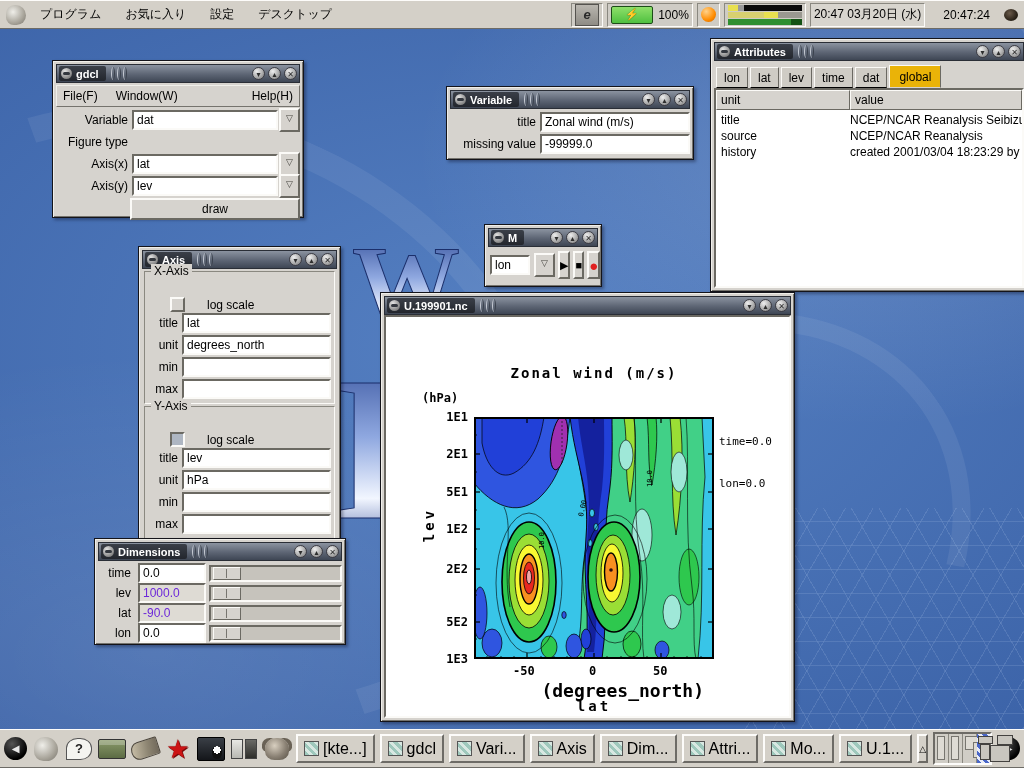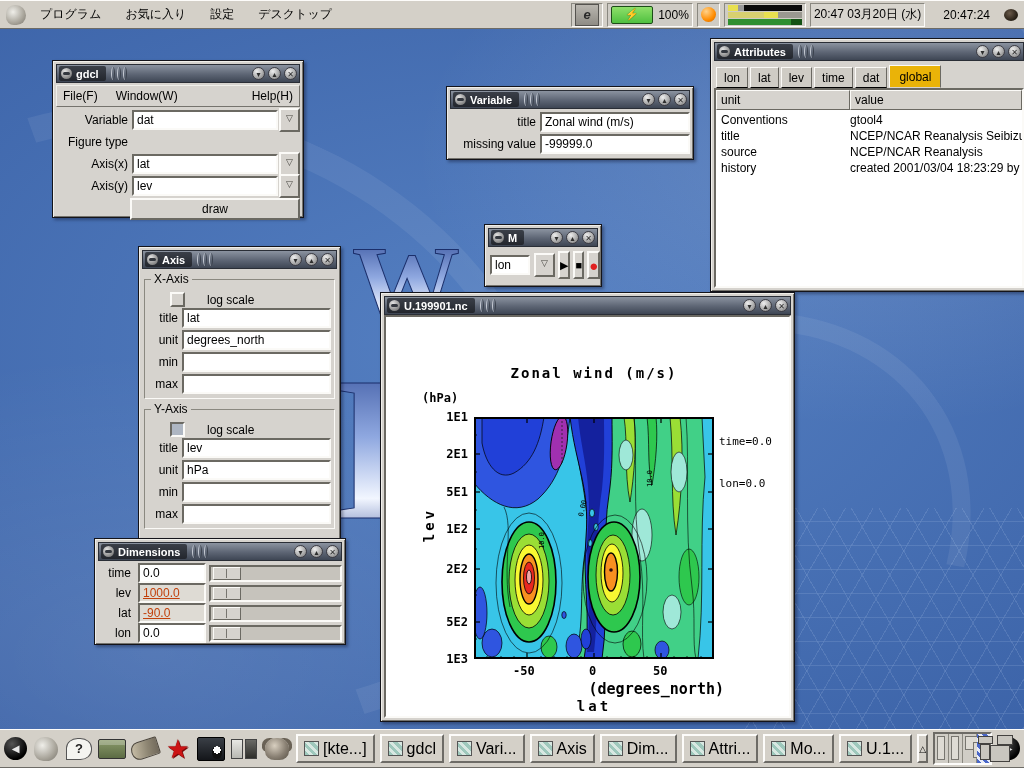--- a/index.html
+++ b/index.html
@@ -111,32 +111,32 @@
     color:#2e2e2e;background:radial-gradient(circle at 35% 30%, #eee, #a8a8a8 60%, #707070);
     border:1px solid #3c3c44;box-sizing:border-box;}
   .client{flex:1;display:flex;flex-direction:column;margin-top:2px;}
   .menubar{display:flex;gap:18px;padding:3px 6px;border:1px solid;
     border-color:#efeee9 #75736d #75736d #efeee9;margin-bottom:2px;}
   .menubar .mright{margin-left:auto;}
   .frow{display:flex;align-items:center;height:22px;}
   .flabel{text-align:right;padding-right:4px;flex:0 0 auto;}
   .field{background:#fff;border:2px solid;border-color:#6b6962 #fbfaf7 #fbfaf7 #6b6962;
     height:16px;line-height:16px;padding:0 3px;flex:1;white-space:nowrap;overflow:hidden;}
-  .field.disabled{background:#dedbd4;color:#c2410c;text-decoration:underline;}
+  .field.disabled{background:#dedbd4;color:#6d28d9;}
   .combo-arrow{width:17px;height:20px;margin-left:1px;flex:0 0 auto;background:#d6d3ce;
     border:2px solid;border-color:#fbfaf7 #6b6962 #6b6962 #fbfaf7;
     font-size:9px;line-height:16px;text-align:center;color:#44423e;}
   .optmenu{flex:1;height:20px;background:#d6d3ce;border:2px solid;
     border-color:#fbfaf7 #6b6962 #6b6962 #fbfaf7;display:flex;align-items:center;padding:0 6px;}
   .optmenu .dash{margin-left:auto;width:13px;height:5px;background:#d6d3ce;border:1px solid;
     border-color:#fbfaf7 #6b6962 #6b6962 #fbfaf7;}
   .btn3d{background:#d6d3ce;border:2px solid;border-color:#fbfaf7 #6b6962 #6b6962 #fbfaf7;
     text-align:center;padding:2px 12px;}
   .fieldset{border:1px solid;border-color:#8a8880 #fbfaf7 #fbfaf7 #8a8880;position:relative;
-    margin:8px 2px 2px 2px;padding:7px 3px 3px 3px;}
+    margin:0 2px 2px 2px;padding:20px 3px 3px 3px;}
   .fieldset .legend{position:absolute;top:-8px;left:6px;background:#d6d3ce;padding:0 3px;}
   .cbrow{display:flex;align-items:flex-end;gap:22px;height:20px;padding-left:22px;}
   .cb{width:11px;height:11px;background:#d6d3ce;border:2px solid;
     border-color:#fbfaf7 #6b6962 #6b6962 #fbfaf7;box-sizing:content-box;}
   .cb.on{border-color:#6b6962 #fbfaf7 #fbfaf7 #6b6962;background:#aeb6c2;}
   
   .tabs{display:flex;align-items:flex-end;gap:2px;padding:2px 2px 0 2px;}
   .tab{background:#cfccc5;border:1px solid;border-color:#fbfaf7 #6b6962 #000 #fbfaf7;
     padding:3px 7px 2px 7px;font-size:12px;}
   .tab.active{background:#eab308;border-bottom-color:#d6d3ce;padding:4px 9px 3px 9px;}
@@ -167,21 +167,21 @@
     font-size:11px;}
   .mv-btn .rec{color:#e02020;font-size:15px;line-height:1;}
   
   .plot-client{flex:1;background:#fff;border:2px solid;border-color:#6b6962 #fbfaf7 #fbfaf7 #6b6962;
     position:relative;font-family:"DejaVu Sans Mono", monospace;}
   .p-title{position:absolute;left:88px;width:240px;top:48px;text-align:center;font-size:14px;
     font-weight:bold;letter-spacing:2px;white-space:nowrap;}
   .p-yunit{position:absolute;left:36px;top:74px;font-size:12px;font-weight:bold;}
   .p-ytick{position:absolute;left:38px;width:44px;text-align:right;font-size:12px;font-weight:bold;}
   .p-xtick{position:absolute;top:347px;font-size:12px;font-weight:bold;}
-  .p-xunit{position:absolute;left:158px;width:180px;top:363px;text-align:right;font-size:15px;font-weight:bold;}
+  .p-xunit{position:absolute;left:138px;width:180px;top:363px;text-align:right;font-size:18px;font-weight:bold;}
   .p-xlabel{position:absolute;left:88px;width:240px;top:381px;text-align:center;font-size:14px;
     font-weight:bold;letter-spacing:3px;}
   .p-ylabel{position:absolute;left:26px;top:200px;font-size:14px;font-weight:bold;letter-spacing:3px;
     transform:rotate(-90deg);}
   .p-ann{position:absolute;left:333px;top:90px;font-size:11px;line-height:14px;white-space:pre;}
   .plot-svg{position:absolute;left:88px;top:100px;}
 </style>
 </head>
 <body>
 
@@ -339,24 +339,20 @@
       <div class="tab">time</div>
       <div class="tab">dat</div>
       <div class="tab active">global</div>
     </div>
     <div class="attr-table">
       <div class="attr-head">
         <div class="c1">unit</div>
         <div class="c2">value</div>
       </div>
       <div class="attr-body">
-        <div class="attr-row">
-          <div class="c1">Conventions</div>
-          <div class="c2">gtool4</div>
-        </div>
         <div class="attr-row">
           <div class="c1">title</div>
           <div class="c2">NCEP/NCAR Reanalysis Seibizu</div>
         </div>
         <div class="attr-row">
           <div class="c1">source</div>
           <div class="c2">NCEP/NCAR Reanalysis</div>
         </div>
         <div class="attr-row">
           <div class="c1">history</div>

